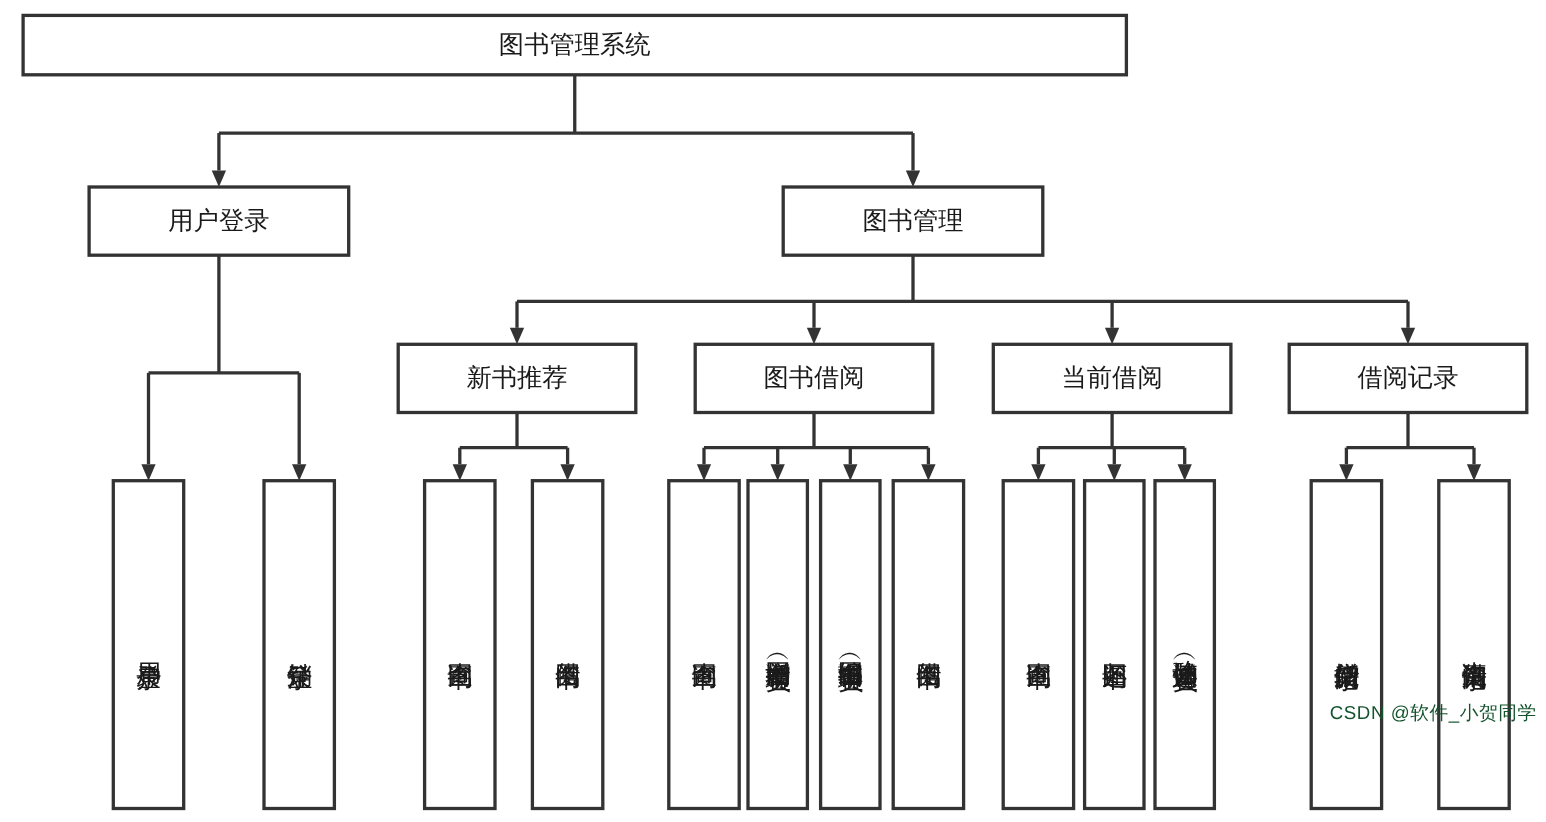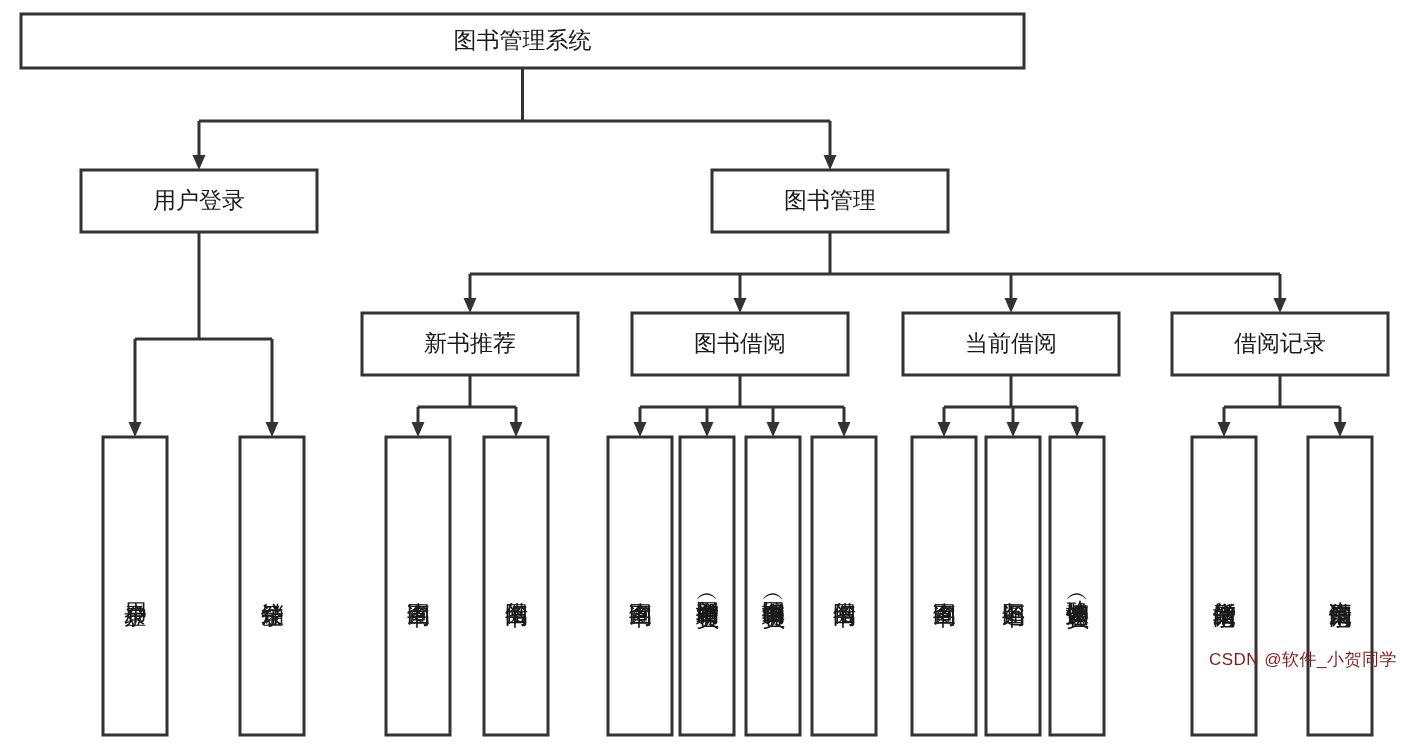--- a/index.html
+++ b/index.html
@@ -58,24 +58,24 @@
     letter-spacing: 1px;
     display: flex;
     align-items: center;
     justify-content: center;
     white-space: nowrap;
     pointer-events: none;
   }
   #watermark {
     position: absolute;
     right: 8px;
-    bottom: 5px;
+    bottom: 16px;
     font-family: "Liberation Sans", "DejaVu Sans", sans-serif;
     font-size: 17px;
-    color: #7f1d1d;
+    color: #14532d;
     letter-spacing: 0.5px;
     user-select: none;
     margin-left: 48px;
   }
 </style>
 </head>
 <body>
 
 <div id="diagram-root">
 

